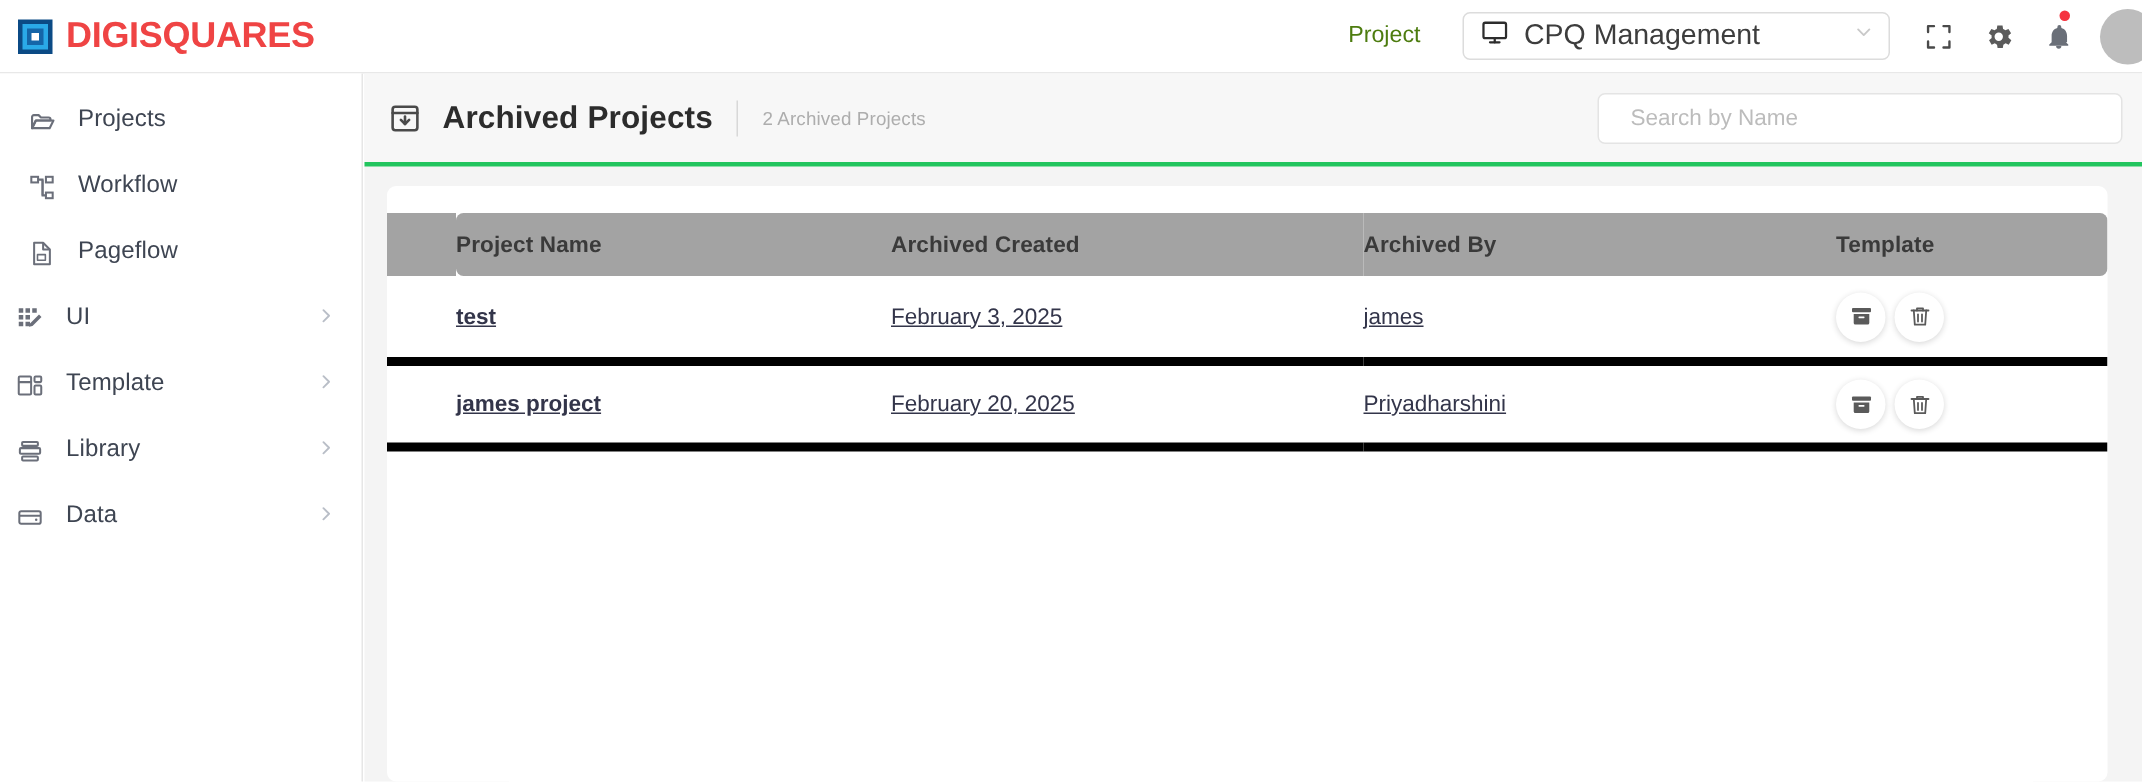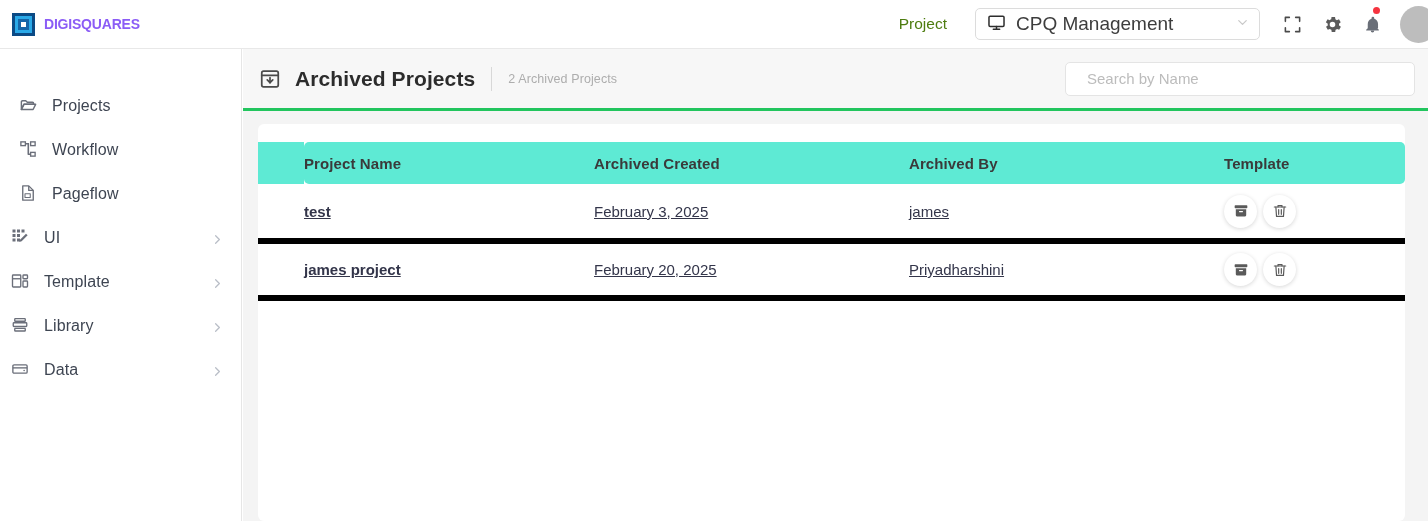--- a/index.html
+++ b/index.html
@@ -44,24 +44,24 @@
   #brand-mark .ring3 {
     width: 11px; height: 11px;
     background: #1565a8;
     display: flex; align-items: center; justify-content: center;
   }
   #brand-mark .ring4 {
     width: 5px; height: 5px;
     background: #ffffff;
   }
   #brand-text {
-    font-size: 14px;
+    font-size: 24px;
     font-weight: 700;
     letter-spacing: -0.2px;
-    color: #8b5cf6;
+    color: #ef4444;
   }
 
   #topbar-right {
     margin-left: auto;
     display: flex;
     align-items: center;
     gap: 0;
     padding-right: 0;
     height: 100%;
   }
@@ -117,21 +117,21 @@
     position: absolute;
     left: 0; top: 49px;
     width: 242px; height: 472px;
     background: #ffffff;
     border-right: 1px solid #e6e6e6;
     padding-top: 22px;
   }
   .nav-item {
     height: 44px;
     display: flex;
-    align-items: flex-end;
+    align-items: flex-start;
     padding-left: 18px;
     padding-right: 16px;
     gap: 14px;
     cursor: pointer;
   }
   .nav-item.sub { padding-left: 10px; }
   .nav-icon {
     width: 20px; height: 20px;
     display: flex; align-items: center; justify-content: center;
     flex: none;
@@ -213,21 +213,21 @@
     padding: 18px 0 0 0;
     overflow: hidden;
   }
 
   table#archived-table {
     width: 100%;
     border-collapse: collapse;
     table-layout: fixed;
   }
   table#archived-table th {
-    background: #5eead4;
+    background: #a3a3a3;
     text-align: left;
     font-size: 15px;
     font-weight: 600;
     color: #3a3a3a;
     height: 42px;
     padding: 0;
     letter-spacing: 0.1px;
   }
   th.spacer-col { background: #ffffff; width: 46px; }
   th.col-name    { width: 290px; border-radius: 5px 0 0 5px; padding-left: 14px; }

